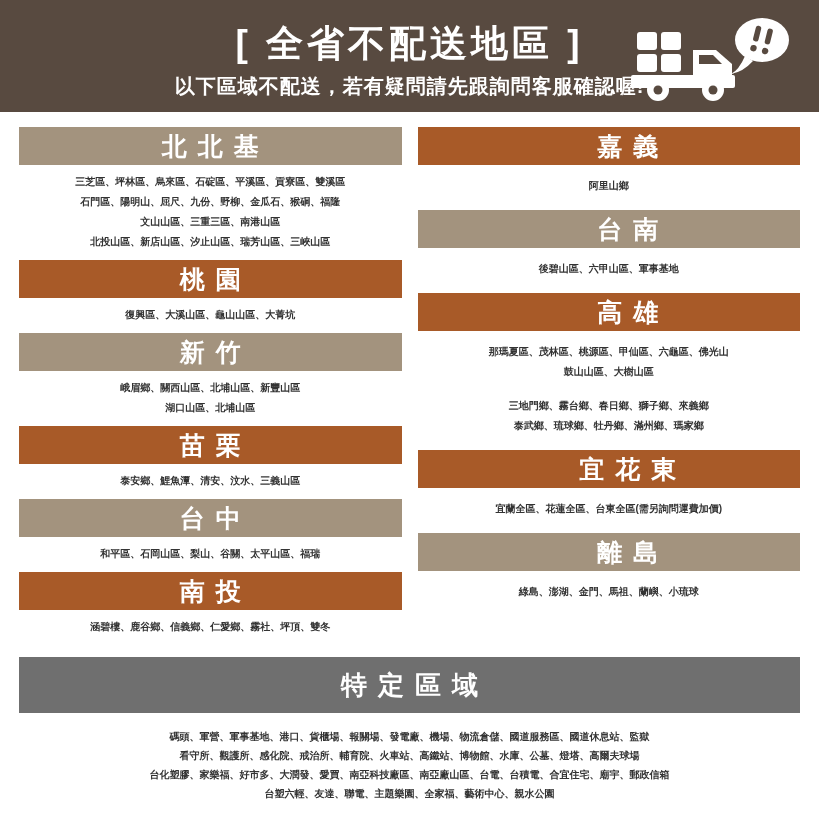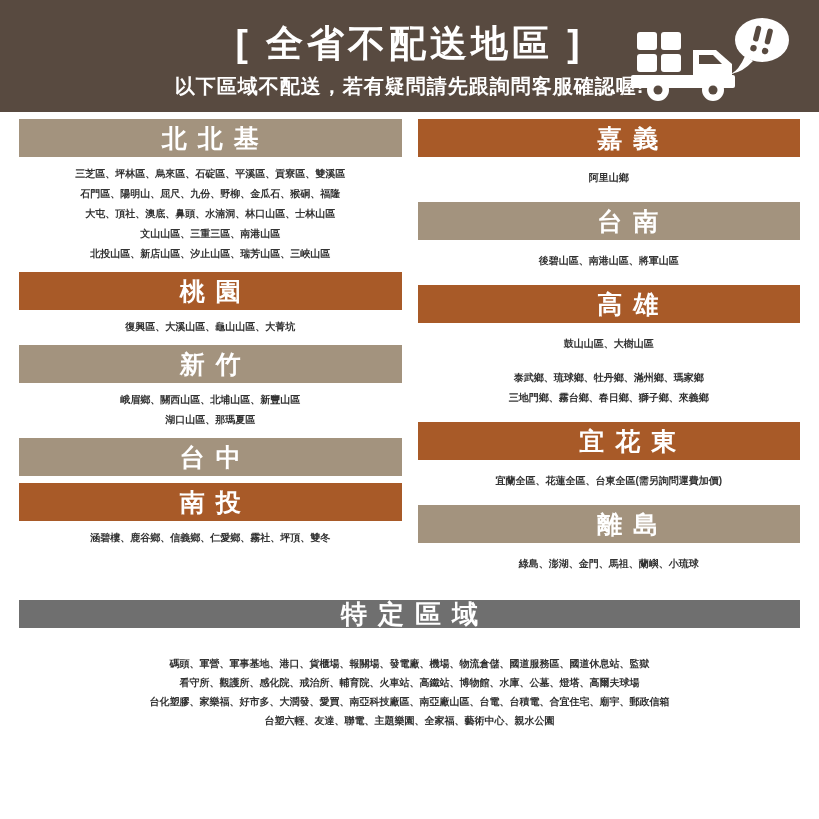--- a/index.html
+++ b/index.html
@@ -45,21 +45,21 @@
     right: 28px;
     width: 160px;
     height: 92px;
   }
 
   
   .columns {
     display: flex;
     gap: 16px;
     padding: 0 19px;
-    margin-top: 7px;
+    margin-top: 15px;
   }
   .col { flex: 1; min-width: 0; }
 
   .bar {
     height: 38px;
     display: flex;
     align-items: center;
     justify-content: center;
     color: #fff;
     font-size: 25px;
@@ -81,25 +81,25 @@
     margin-bottom: 8px;
   }
   .col-right .bar   { margin-bottom: 11px; padding-left: 38px; }
   .col-right .lines { margin-bottom: 14px; }
 
   
   .special {
     margin: 12px 19px 0;
   }
   .special .bar {
-    height: 28px;
+    height: 56px;
     font-size: 26px;
   }
   .special .lines {
-    margin-top: 26px;
+    margin-top: 14px;
     line-height: 19px;
   }
 </style>
 </head>
 <body>
 
 <div id="page">
 
   <div class="banner">
     <div class="banner-title">[ 全省不配送地區 ]</div>
@@ -140,71 +140,80 @@
     </svg>
   </div>
 
   <div class="columns">
     <div class="col col-left">
         <div class="section">
           <div class="bar tan">北北基</div>
           <div class="lines">
             <div>三芝區、坪林區、烏來區、石碇區、平溪區、貢寮區、雙溪區</div>
             <div>石門區、陽明山、屈尺、九份、野柳、金瓜石、猴硐、福隆</div>
-            <div>大屯、頂社、澳底、鼻頭、水湳洞、林口山區、士林山區</div>
             <div>文山山區、三重三區、南港山區</div>
             <div>北投山區、新店山區、汐止山區、瑞芳山區、三峽山區</div>
           </div>
         </div>
         <div class="section">
           <div class="bar orange">桃園</div>
           <div class="lines">
             <div>復興區、大溪山區、龜山山區、大菁坑</div>
           </div>
         </div>
         <div class="section">
           <div class="bar tan">新竹</div>
           <div class="lines">
             <div>峨眉鄉、關西山區、北埔山區、新豐山區</div>
-            <div>湖口山區、那瑪夏區</div>
+            <div>湖口山區、北埔山區</div>
+          </div>
+        </div>
+        <div class="section">
+          <div class="bar orange">苗栗</div>
+          <div class="lines">
+            <div>泰安鄉、鯉魚潭、清安、汶水、三義山區</div>
           </div>
         </div>
         <div class="section">
           <div class="bar tan">台中</div>
+          <div class="lines">
+            <div>和平區、石岡山區、梨山、谷關、太平山區、福瑞</div>
+          </div>
         </div>
         <div class="section">
           <div class="bar orange">南投</div>
           <div class="lines">
             <div>涵碧樓、鹿谷鄉、信義鄉、仁愛鄉、霧社、坪頂、雙冬</div>
           </div>
         </div>
       </div>
     <div class="col col-right">
         <div class="section">
           <div class="bar orange">嘉義</div>
           <div class="lines">
             <div>阿里山鄉</div>
           </div>
         </div>
         <div class="section">
           <div class="bar tan">台南</div>
           <div class="lines">
-            <div>後碧山區、南港山區、將軍山區</div>
+            <div>後碧山區、六甲山區、軍事基地</div>
           </div>
         </div>
         <div class="section">
           <div class="bar orange">高雄</div>
           <div class="lines">
+            <div>那瑪夏區、茂林區、桃源區、甲仙區、六龜區、佛光山</div>
             <div>鼓山山區、大樹山區</div>
           </div>
         </div>
         <div class="section">
           <div class="lines">
+            <div>三地門鄉、霧台鄉、春日鄉、獅子鄉、來義鄉</div>
             <div>泰武鄉、琉球鄉、牡丹鄉、滿州鄉、瑪家鄉</div>
-            <div>三地門鄉、霧台鄉、春日鄉、獅子鄉、來義鄉</div>
           </div>
         </div>
         <div class="section">
           <div class="bar orange">宜花東</div>
           <div class="lines">
             <div>宜蘭全區、花蓮全區、台東全區(需另詢問運費加價)</div>
           </div>
         </div>
         <div class="section">
           <div class="bar tan">離島</div>

